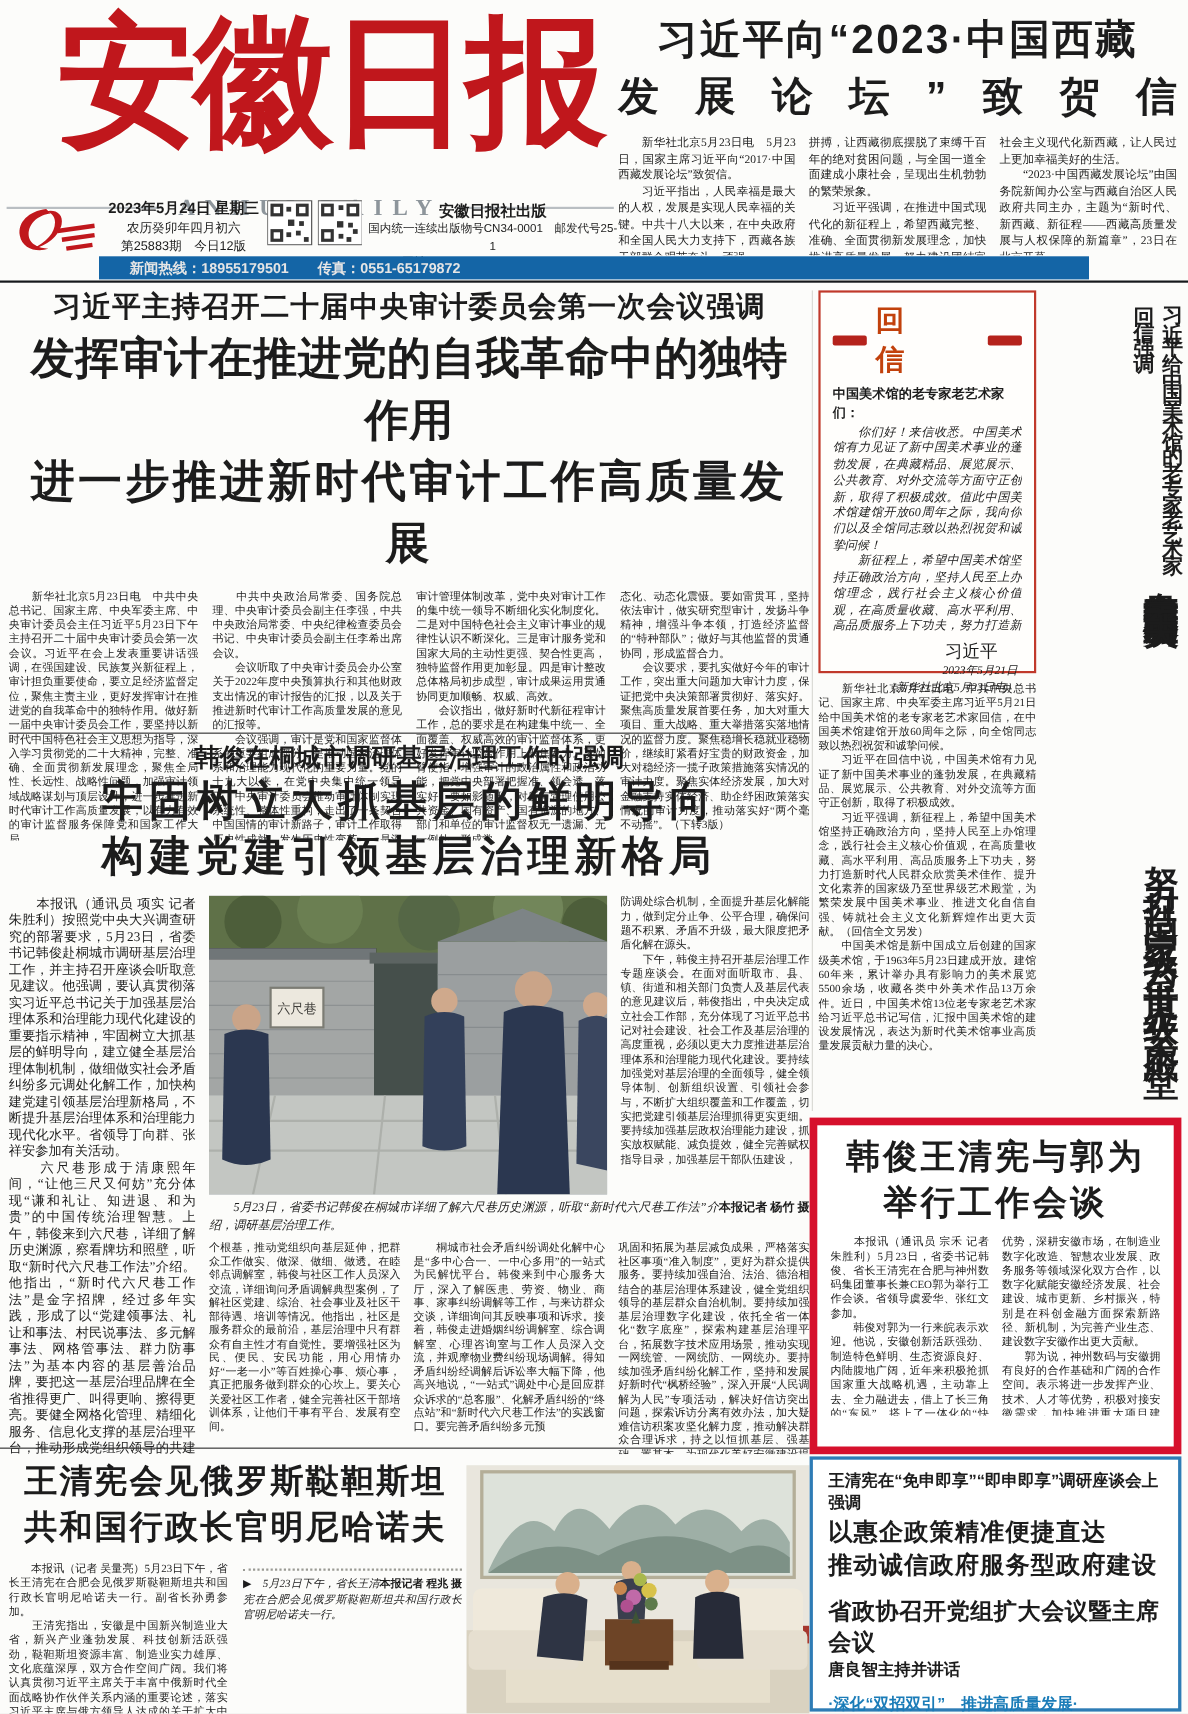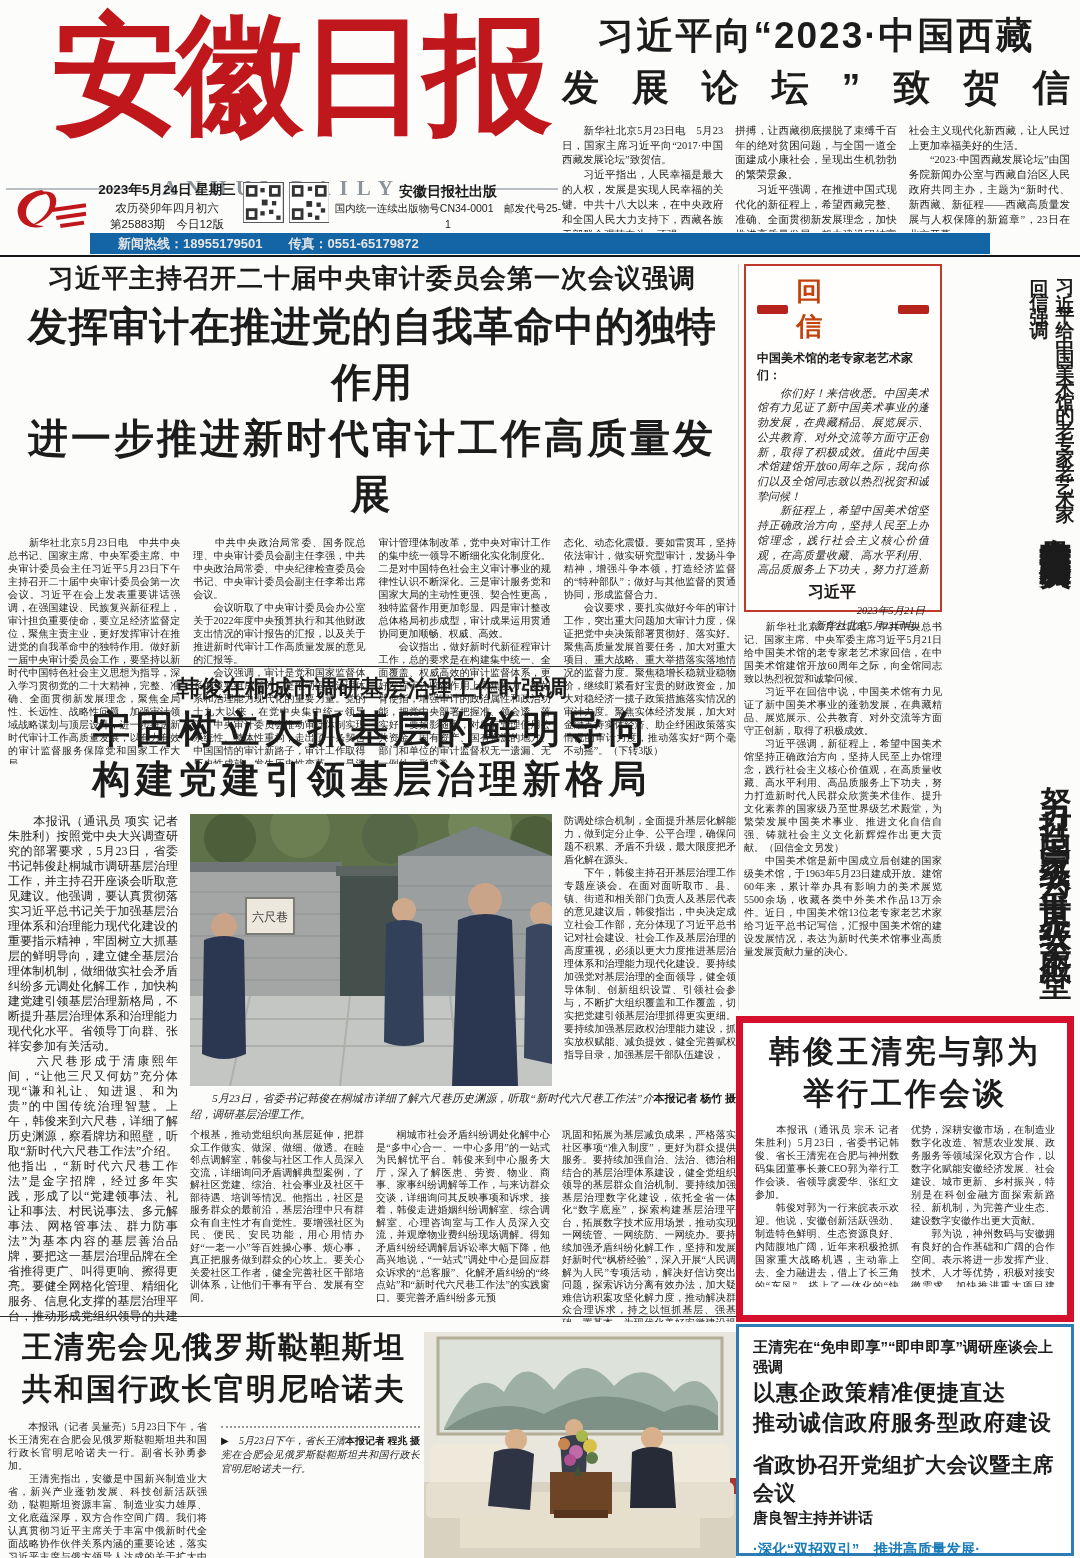--- a/index.html
+++ b/index.html
@@ -43,21 +43,21 @@
   .audit .cols{display:flex;gap:13px;margin-top:14px;height:228px;overflow:hidden;}
   .audit .col{flex:1;font-size:10px;line-height:1.3;}
   
   .reply-box{left:744px;top:264px;width:198px;height:348px;border:2px solid #c0392b;box-sizing:border-box;
       padding:8px 11px;background:#fffefc;}
   .reply-title-row{display:flex;align-items:center;justify-content:center;gap:8px;}
   .reply-title{color:#c2410c;font-weight:bold;font-size:26px;letter-spacing:10px;font-family:"Liberation Sans",sans-serif;}
   .reply-bar{width:36px;height:9px;background:#b5231c;border-radius:2px;}
   .reply-salutation{font-size:12px;font-weight:bold;margin-top:6px;line-height:1.4;}
   .reply-body{font-size:11px;line-height:1.34;font-style:italic;height:190px;overflow:hidden;margin-top:2px;}
-  .reply-sig{font-size:16px;font-weight:bold;text-align:center;padding-right:22px;margin-top:6px;}
+  .reply-sig{font-size:16px;font-weight:normal;text-align:right;padding-right:22px;margin-top:6px;}
   .reply-date,.reply-note{font-size:10.5px;text-align:right;padding-right:4px;line-height:1.5;font-style:italic;}
   
   .museum-body{left:744px;top:620px;width:198px;height:390px;overflow:hidden;font-size:10px;line-height:1.3;}
   .v-heads{left:948px;top:264px;width:130px;height:746px;writing-mode:vertical-rl;text-orientation:upright;
       display:flex;font-family:"Liberation Sans",sans-serif;}
   .v-kicker{font-size:19px;font-weight:bold;letter-spacing:14px;height:746px;margin-left:4px;}
   .v-main{font-size:32px;font-weight:bold;letter-spacing:1px;height:746px;margin-left:6px;}
   .v-second{font-size:32px;font-weight:bold;letter-spacing:12px;height:746px;}
   .v-divider{left:738px;top:264px;height:746px;border-left:1px solid #d8d8d2;}
   

